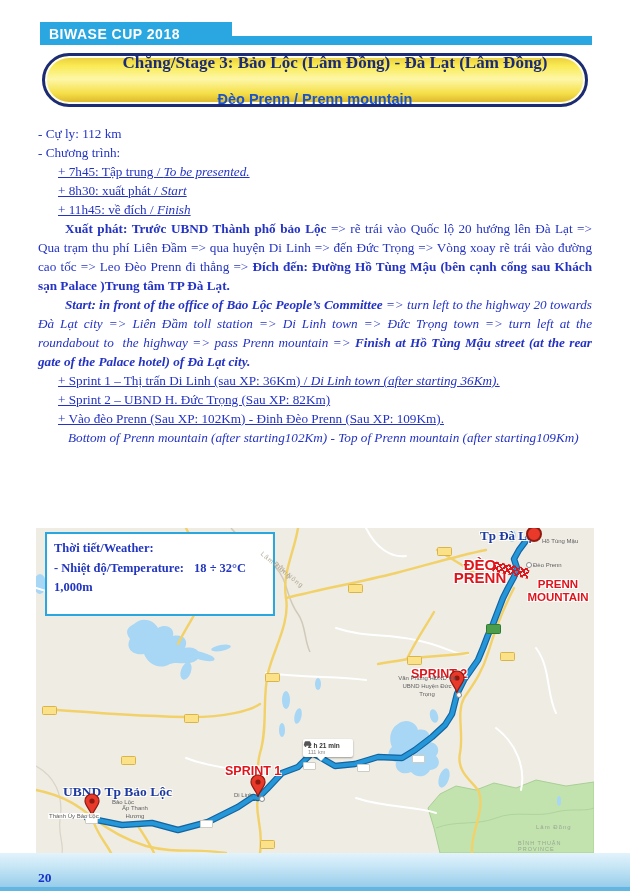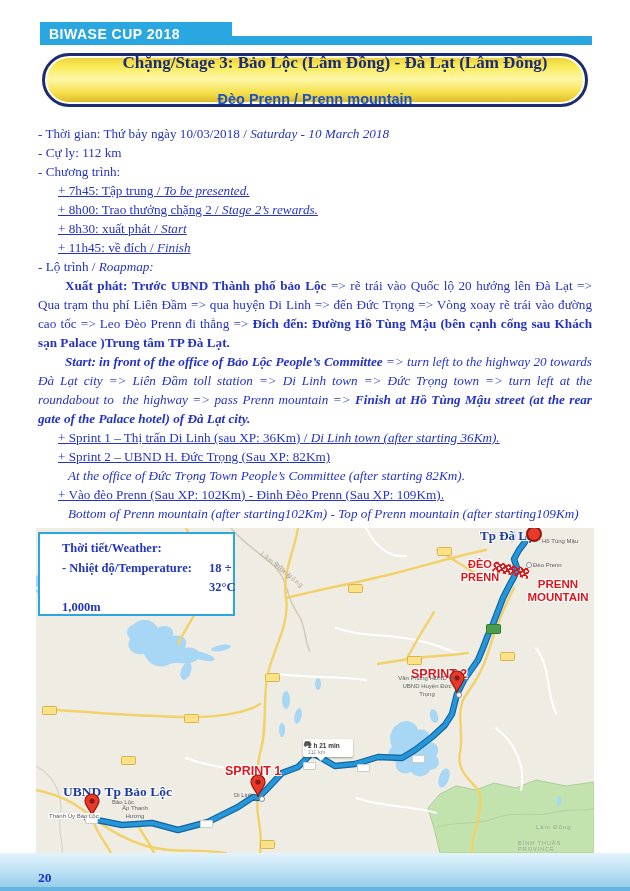--- a/index.html
+++ b/index.html
@@ -44,25 +44,25 @@
   #map svg{position:absolute;left:0;top:0;}
   .map-abs{position:absolute;}
   .halo{text-shadow:-1px -1px 0 #fff,1px -1px 0 #fff,-1px 1px 0 #fff,1px 1px 0 #fff;}
   .red-label{font-weight:bold;color:#e0151b;}
   .navy-label{font-weight:bold;color:#1e3a9f;font-family:"Liberation Serif",serif;}
   .tiny{font-size:6px;color:#5f5f5f;line-height:8px;}
   .prov{color:#97a695;letter-spacing:1px;font-size:6px;}
   .diag{color:#b3a893;font-size:6.5px;letter-spacing:1px;transform-origin:0 0;}
   
   .weather{
-    position:absolute;left:2px;top:4px;width:197px;height:84px;box-sizing:border-box;
-    background:#fff;border:2.5px solid #2ba7e0;padding:5px 7px 0 22px;
+    position:absolute;left:9px;top:4px;width:230px;height:84px;box-sizing:border-box;
+    background:#fff;border:2.5px solid #2ba7e0;padding:5px 7px 0 7px;
     font-family:"Liberation Serif",serif;font-weight:bold;color:#2236c0;font-size:12.5px;line-height:19.5px;
   }
-  .wrow{display:flex;gap:7px;}
+  .wrow{display:flex;}
   .wlabel{width:140px;flex:none;}
   
   .pin{position:absolute;width:16px;height:24px;}
   .dot-marker{
     position:absolute;width:12px;height:12px;border-radius:50%;
     background:#e8392b;border:2.5px solid #8e1a10;box-sizing:content-box;
   }
   .poi-dot{position:absolute;width:4px;height:4px;border-radius:50%;background:#fff;border:1px solid #8a8a8a;}
   
   .hatch{
@@ -104,33 +104,29 @@
   <span>BIWASE CUP 2018</span>
 </div>
 <div class="hdr-strip"></div>
 
 <div class="banner">
   <div class="banner-l1">Chặng/Stage 3: Bảo Lộc (Lâm Đồng) - Đà Lạt (Lâm Đồng)</div>
   <div class="banner-l2">Đèo Prenn / Prenn mountain</div>
 </div>
 
 <div id="details">
-    <div class="ln"><span class="rn">- Thời gian: Thứ bảy ngày 10/03/2018 / </span><span class="ri">Saturday - 10 March 2018</span></div>
     <div class="ln"><span class="rn">- Cự ly: 112 km</span></div>
     <div class="ln"><span class="rn">- Chương trình:</span></div>
     <div class="ln ind1"><span class="rn">+ 7h45: Tập trung / </span><span class="ri">To be presented.</span></div>
-    <div class="ln ind1"><span class="rn">+ 8h00: Trao thưởng chặng 2 / </span><span class="ri">Stage 2’s rewards.</span></div>
     <div class="ln ind1"><span class="rn">+ 8h30: xuất phát / </span><span class="ri">Start</span></div>
     <div class="ln ind1"><span class="rn">+ 11h45: về đích / </span><span class="ri">Finish</span></div>
-    <div class="ln"><span class="rn">- Lộ trình / </span><span class="ri">Roapmap:</span></div>
     <div class="ln para"><span class="rb">Xuất phát: Trước UBND Thành phố bảo Lộc </span><span class="rn">=&gt; rẽ trái vào Quốc lộ 20 hướng lên Đà Lạt =&gt; Qua trạm thu phí Liên Đầm =&gt; qua huyện Di Linh =&gt; đến Đức Trọng =&gt; Vòng xoay rẽ trái vào đường cao tốc =&gt; Leo Đèo Prenn đi thẳng =&gt; </span><span class="rb">Đích đến: Đường Hồ Tùng Mậu (bên cạnh cổng sau Khách sạn Palace )Trung tâm TP Đà Lạt.</span></div>
     <div class="ln para"><span class="rbi">Start: in front of the office of Bảo Lộc People’s Committee </span><span class="ri">=&gt; turn left to the highway 20 towards Đà Lạt city =&gt; Liên Đầm toll station =&gt; Di Linh town =&gt; Đức Trọng town =&gt; turn left at the roundabout to  the highway =&gt; pass Prenn mountain =&gt; </span><span class="rbi">Finish at Hồ Tùng Mậu street (at the rear gate of the Palace hotel) of Đà Lạt city.</span></div>
     <div class="ln ind1"><span class="rn">+ Sprint 1 – Thị trấn Di Linh (sau XP: 36Km) / </span><span class="ri">Di Linh town (after starting 36Km).</span></div>
     <div class="ln ind1"><span class="rn">+ Sprint 2 – UBND H. Đức Trọng (Sau XP: 82Km)</span></div>
-    <div class="ln ind2"><span class="ri">At the office of Đức Trọng Town People’s Committee (after starting 82Km).</span></div>
     <div class="ln ind1"><span class="rn">+ Vào đèo Prenn (Sau XP: 102Km) - Đinh Đèo Prenn (Sau XP: 109Km).</span></div>
     <div class="ln ind2"><span class="ri">Bottom of Prenn mountain (after starting102Km) - Top of Prenn mountain (after starting109Km)</span></div>
   </div>
 
 <div id="map">
   <svg width="558" height="325" viewBox="0 0 558 325">
 
     <polygon points="398,300 392,280 404,266 420,258 440,262 458,255 480,260 500,252 530,258 558,254 558,325 404,325" fill="#c3e3ae" stroke="#a8cf96" stroke-width="1"></polygon>
     <path d="M400,300 C420,292 440,298 460,290 C480,282 500,290 520,284 C535,280 548,284 558,280" fill="none" stroke="#a9cf97" stroke-width="1" opacity=".8"></path>
 
@@ -212,21 +208,21 @@
       </div>
   </div>
 
   <div class="map-abs diag" style="left:228px;top:22px;transform:rotate(40deg)">Lâm Đồng</div>
   <div class="map-abs diag" style="left:241px;top:32px;transform:rotate(40deg)">Đắk Nông</div>
 
   <div class="map-abs navy-label halo" style="left:444px;top:0;font-size:13px">Tp Đà Lạt</div>
   <div class="dot-marker" style="left:490px;top:-2px"></div>
   <div class="map-abs tiny" style="left:506px;top:9px">Hồ Tùng Mậu</div>
 
-  <div class="map-abs red-label halo" style="left:416px;top:30px;width:56px;font-size:11px;line-height:13px;text-align:center">
+  <div class="map-abs red-label halo" style="left:416px;top:30px;width:56px;font-size:15px;line-height:13px;text-align:center">
     <div>ĐÈO</div>
     <div>PRENN</div>
   </div>
   <div class="hatch"></div>
   <div class="poi-dot" style="left:490px;top:34px"></div>
   <div class="map-abs tiny" style="left:497px;top:33px">Đèo Prenn</div>
   <div class="map-abs red-label halo" style="left:486px;top:50px;width:72px;font-size:11.5px;line-height:13px;text-align:center">
     <div>PRENN</div>
     <div>MOUNTAIN</div>
   </div>

